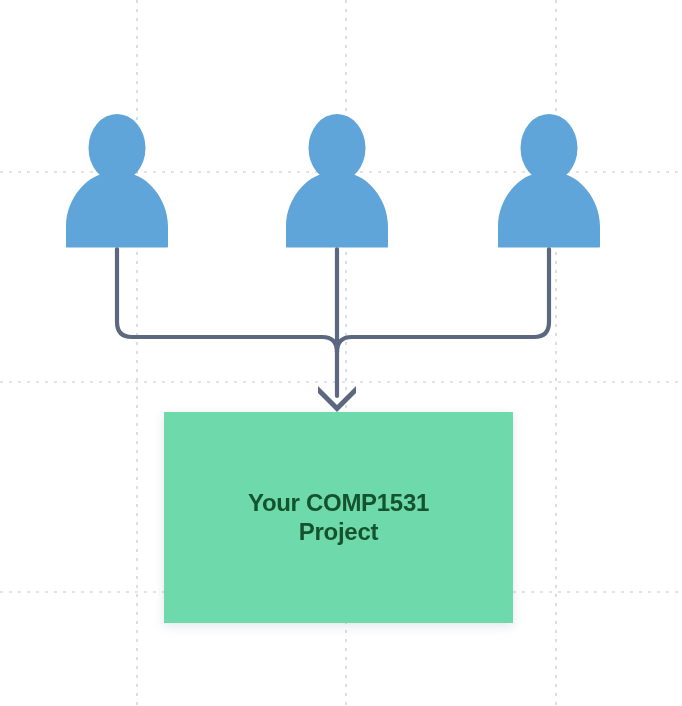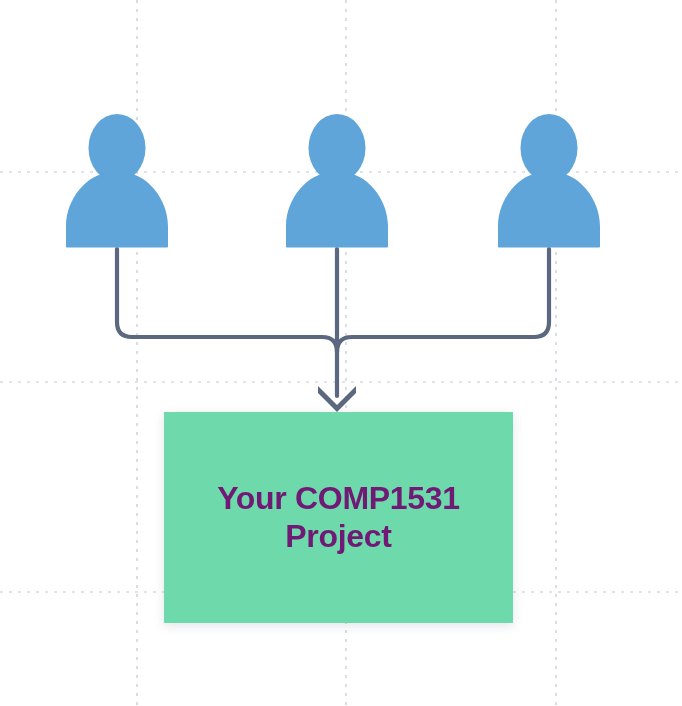--- a/index.html
+++ b/index.html
@@ -79,17 +79,17 @@
       <path d="M286,247 L286,226 C286,198 308,176 323,174 C328,182 346,182 351,174 C366,176 388,198 388,226 L388,247 C388,247 388,247.5 386,247.5 L288,247.5 C286,247.5 286,247 286,247 Z" fill="#5fa5da"></path>
     </g>
 
     <g>
       <ellipse cx="549" cy="148" rx="28.5" ry="34" fill="#5fa5da"></ellipse>
       <path d="M498,247 L498,226 C498,198 520,176 535,174 C540,182 558,182 563,174 C578,176 600,198 600,226 L600,247 C600,247 600,247.5 598,247.5 L500,247.5 C498,247.5 498,247 498,247 Z" fill="#5fa5da"></path>
     </g>
   </svg>
 
   <div class="node-box" id="project-box" style="left:164px; top:412px; width:349px; height:211px; background:#6edaab; z-index:3;">
-    <div class="node-box-label" style="color:#701a75; font-size:32px;">Your COMP1531
+    <div class="node-box-label" style="color:#14532d; font-size:24px;">Your COMP1531
 Project</div>
   </div>
 
 </div>
 
 </body></html>

